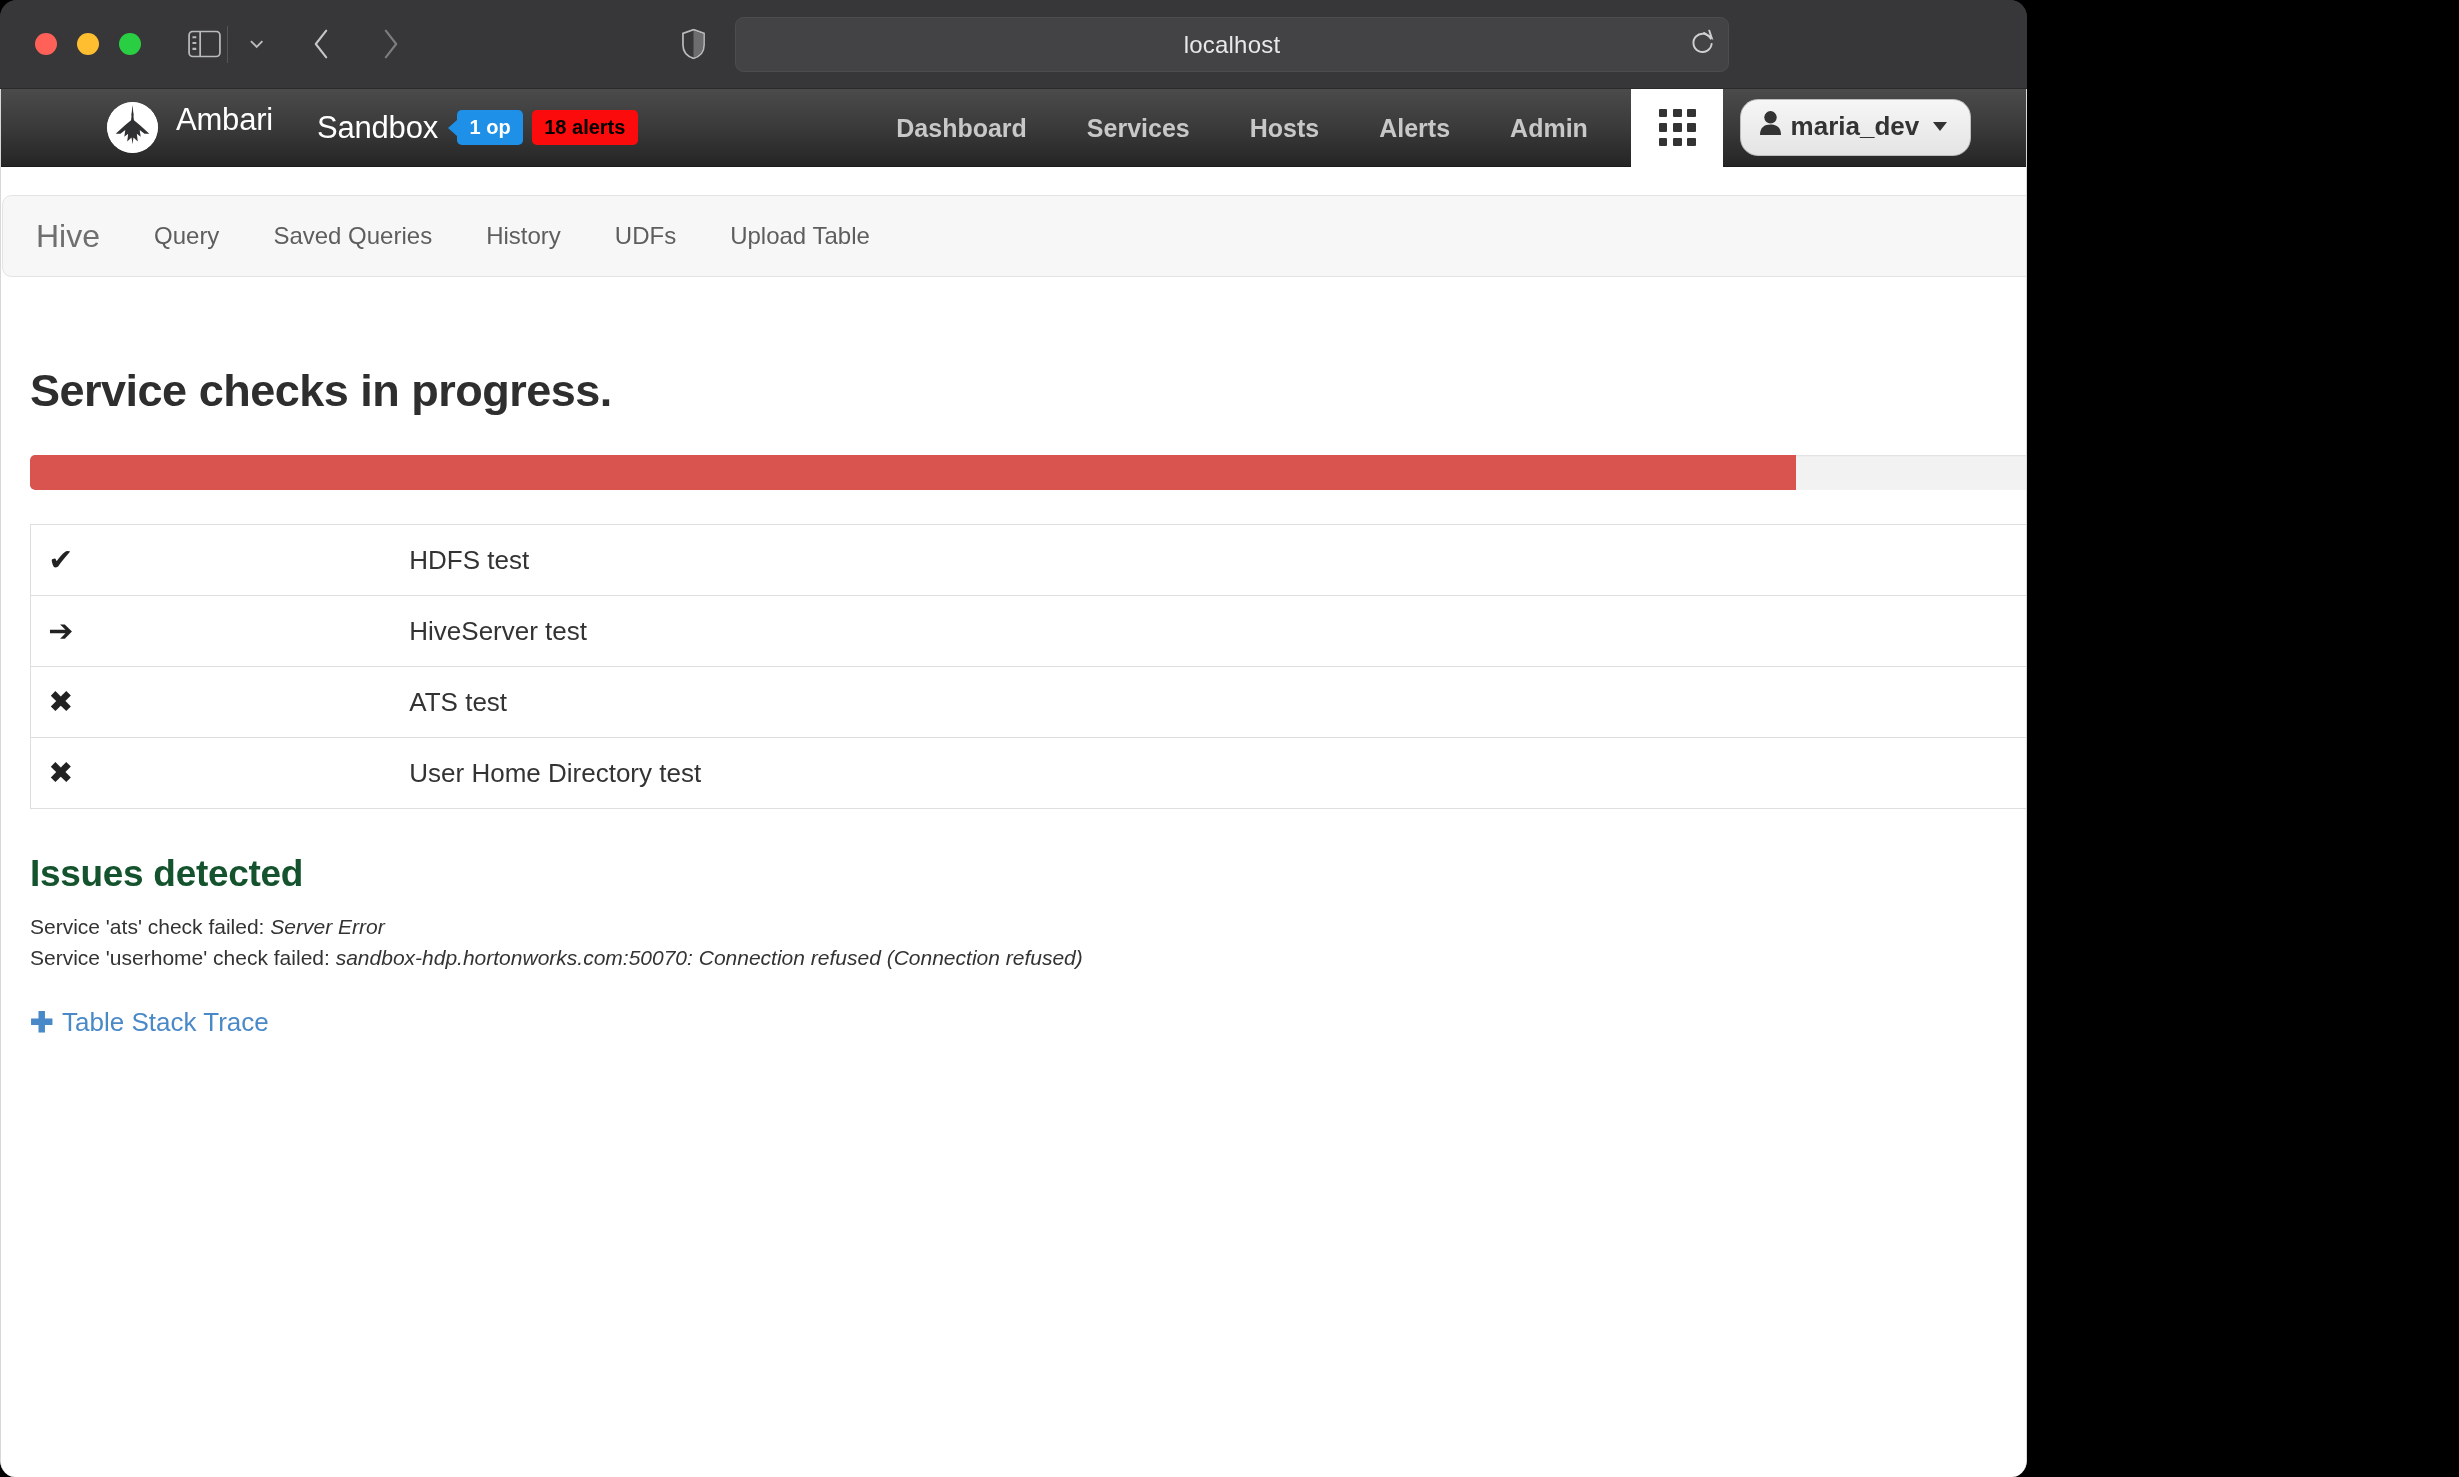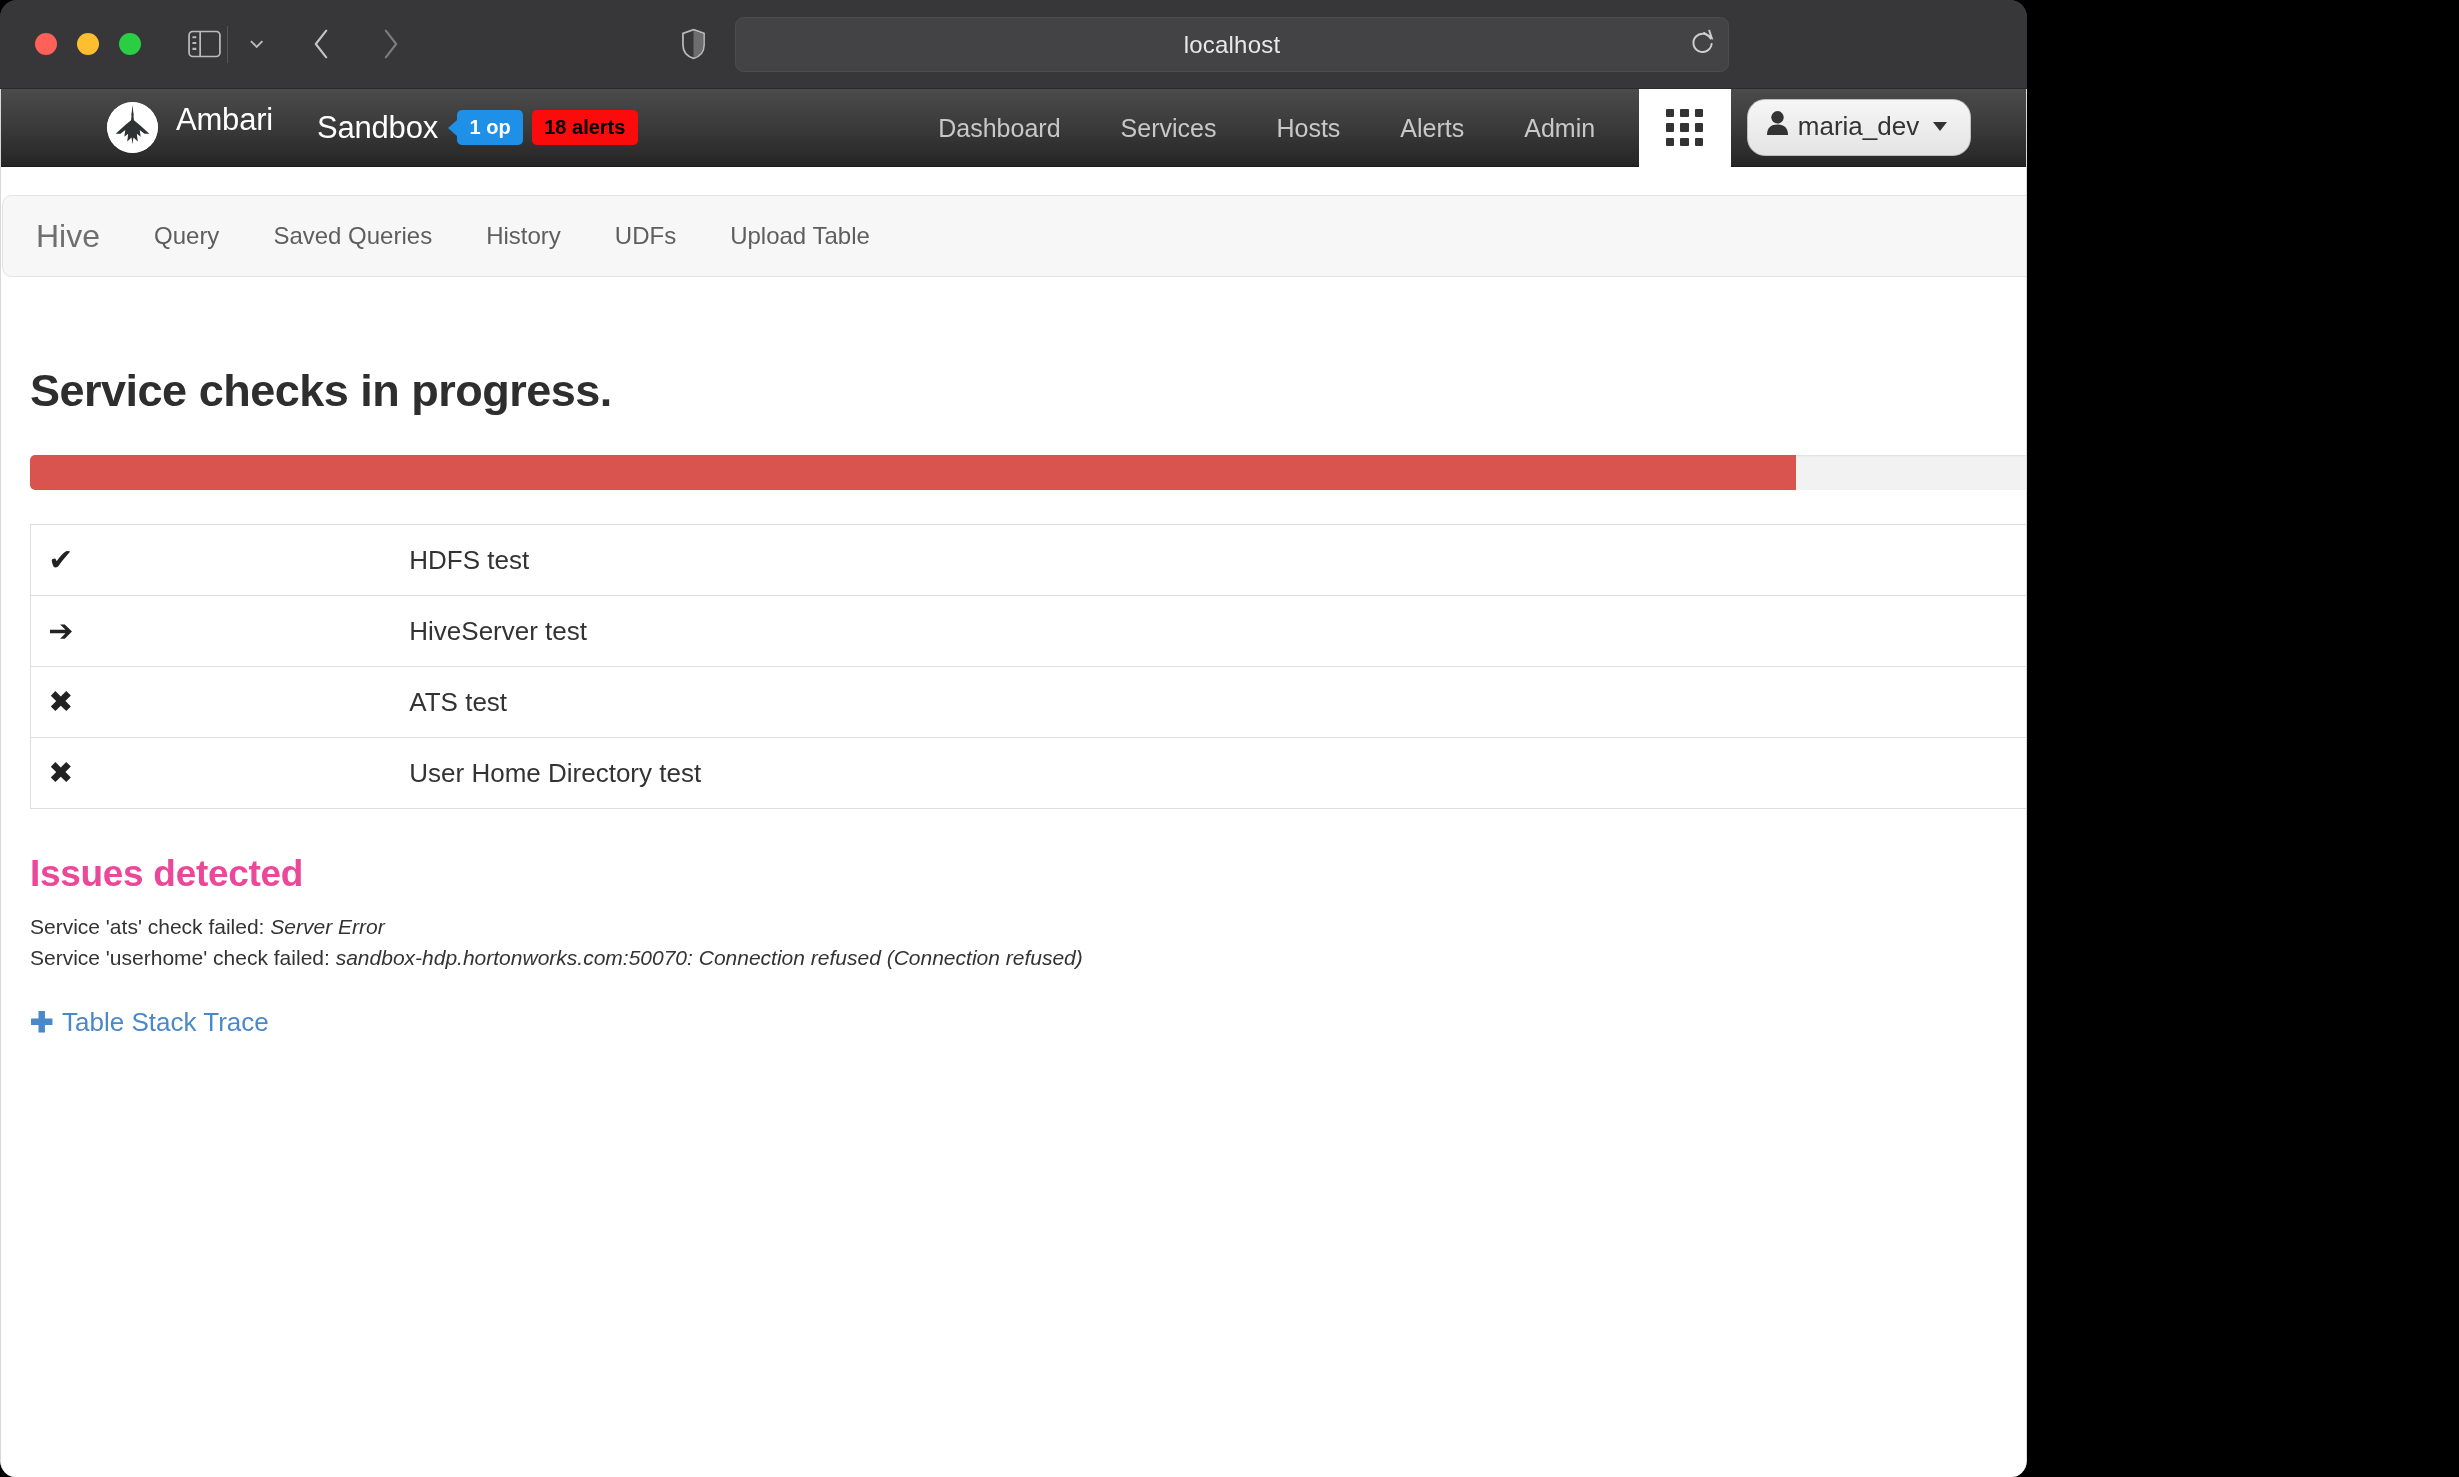--- a/index.html
+++ b/index.html
@@ -155,20 +155,21 @@
     padding: 6.7px 12.5px 7.7px 12.5px;
     border-radius: 4.8px;
     margin-left: 8.6px;
     line-height: 1;
   }
   .nav-right {
     margin-left: auto;
     display: flex;
     align-items: center;
     height: 100%;
+    font-weight: bold;
   }
   .nav-link {
     color: #c8c8c8;
     font-size: 25px;
     padding: 0 30px;
     text-decoration: none;
     line-height: 78px;
   }
   .grid-btn {
     width: 92px; height: 78px;
@@ -279,21 +280,21 @@
   .check-label {
     margin-left: 324px;
     font-size: 26px;
     color: #333;
   }
 
   .issues-h2 {
     margin: 44px 0 0 29px;
     font-size: 37px;
     font-weight: bold;
-    color: #ec4899;
+    color: #14532d;
     letter-spacing: -0.3px;
   }
   .issue-line {
     margin: 18px 0 0 29px;
     font-size: 21px;
     color: #333;
     line-height: 1.37;
   }
   .issue-line + .issue-line { margin-top: 1.9px; }
   .issue-line em { font-style: italic; }

